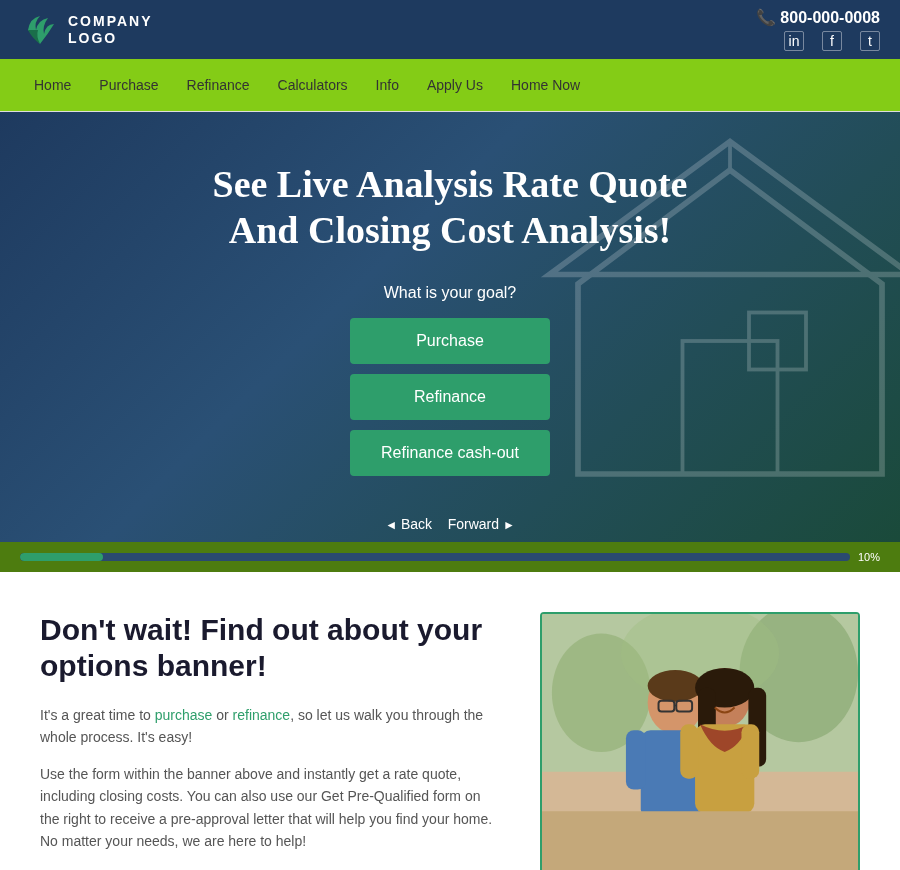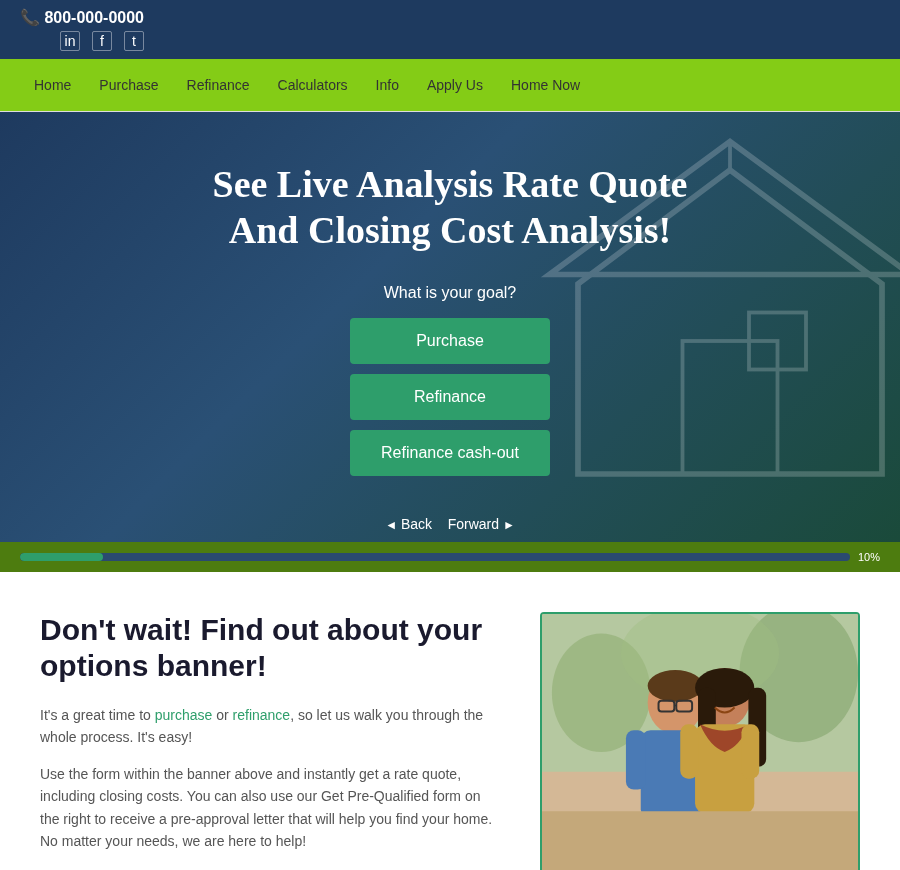--- a/index.html
+++ b/index.html
@@ -36,21 +36,21 @@
       align-items: flex-end;
       gap: 4px;
     }
     .phone-number {
       font-size: 16px;
       font-weight: bold;
       color: white;
     }
     .social-icons {
       display: flex;
-      gap: 12px;
+      gap: 18px;
     }
     .social-icon {
       color: white;
       font-size: 14px;
       cursor: pointer;
       width: 20px;
       height: 20px;
       display: flex;
       align-items: center;
       justify-content: center;
@@ -209,23 +209,33 @@
       position: absolute;
       right: -20px;
       top: 20px;
       opacity: 0.2;
     }
   </style>
 </head>
 <body>
 
 <div class="top-bar">
+  <div class="logo-area">
+    <svg class="logo-icon" viewBox="0 0 40 40" xmlns="http://www.w3.org/2000/svg">
+      <path d="M8 20 Q10 8 20 6 Q14 12 16 20 Q18 10 28 8 Q22 16 24 24 Q26 14 34 14 Q28 24 20 34 Q12 24 8 20Z" fill="#2e9e6b"></path>
+      <path d="M8 20 Q12 28 20 34 Q16 26 18 20Z" fill="#1a6e4a"></path>
+    </svg>
+    <div class="logo-text">
+      <span>COMPANY</span><br>
+      <span>LOGO</span>
+    </div>
+  </div>
   <div class="top-right">
     <div class="phone-number">
-      📞 <span>800-000-0000</span>
+      📞 <span>800-000-0008</span>
     </div>
     <div class="social-icons">
       <div class="social-icon">in</div>
       <div class="social-icon">f</div>
       <div class="social-icon">t</div>
     </div>
   </div>
 </div>
 
 <nav class="nav-bar">

